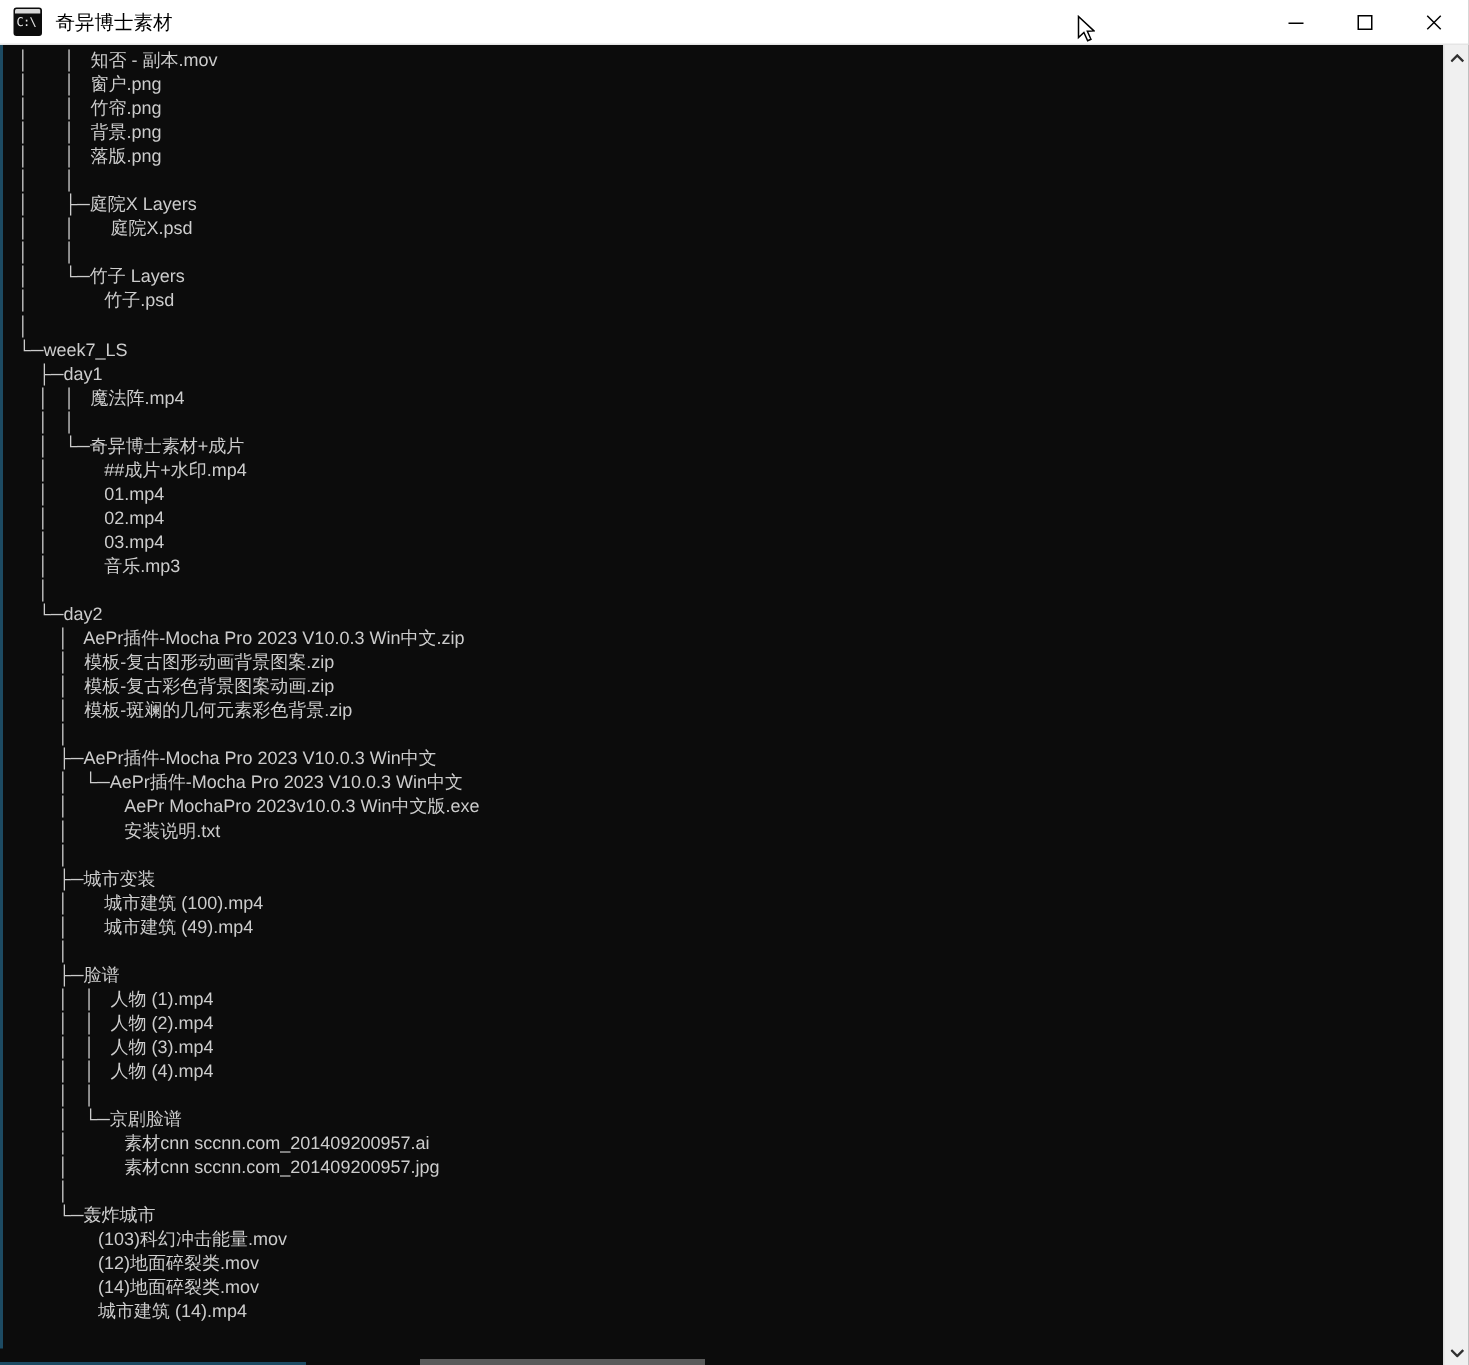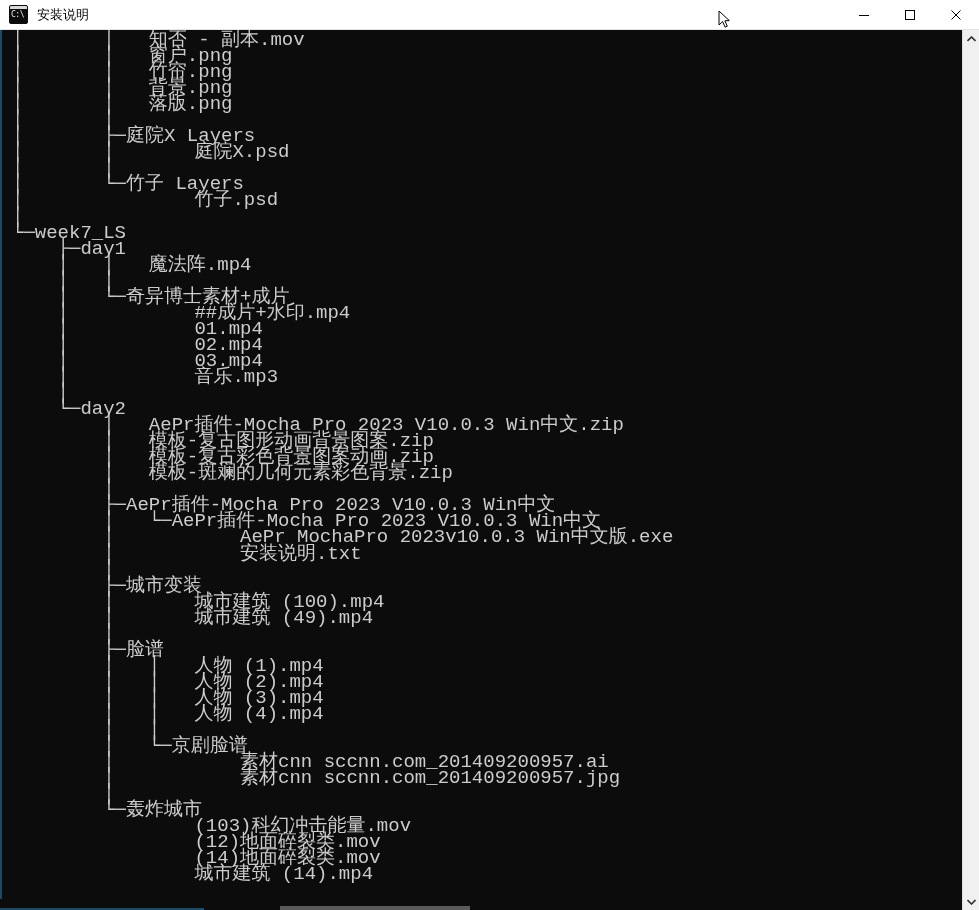--- a/index.html
+++ b/index.html
@@ -115,22 +115,22 @@
     background: #1d4b63;
   }
 
   .tree {
     position: absolute;
     top: 2px;
     left: 12px;
     margin: 0;
     padding: 0;
     color: #cccccc;
-    font-family: Liberation Mono, monospace;
-    font-size: 19px;
+    font-family: Liberation Sans, sans-serif;
+    font-size: 12px;
     line-height: 16.05px;
     white-space: pre;
     letter-spacing: 0px;
     -webkit-font-smoothing: none;
     font-smooth: never;
   }
 
   
   .vscroll {
     position: absolute;
@@ -203,21 +203,21 @@
 <body>
 
 <div class="window">
 
   <div class="titlebar">
     <div class="title-left">
       <span class="cmd-icon">
         <span class="bar"></span>
         <span class="prompt">C:\</span>
       </span>
-      <span class="title-text">安装说明</span>
+      <span class="title-text">奇异博士素材</span>
     </div>
     <div class="title-controls">
       <div class="ctl">
         <svg width="12" height="12" viewBox="0 0 12 12" aria-hidden="true">
           <line x1="1" y1="6.5" x2="11" y2="6.5" stroke="#000" stroke-width="1"></line>
         </svg>
       </div>
       <div class="ctl">
         <svg width="12" height="12" viewBox="0 0 12 12" aria-hidden="true">
           <rect x="1.5" y="1.5" width="9" height="9" fill="none" stroke="#000" stroke-width="1"></rect>

